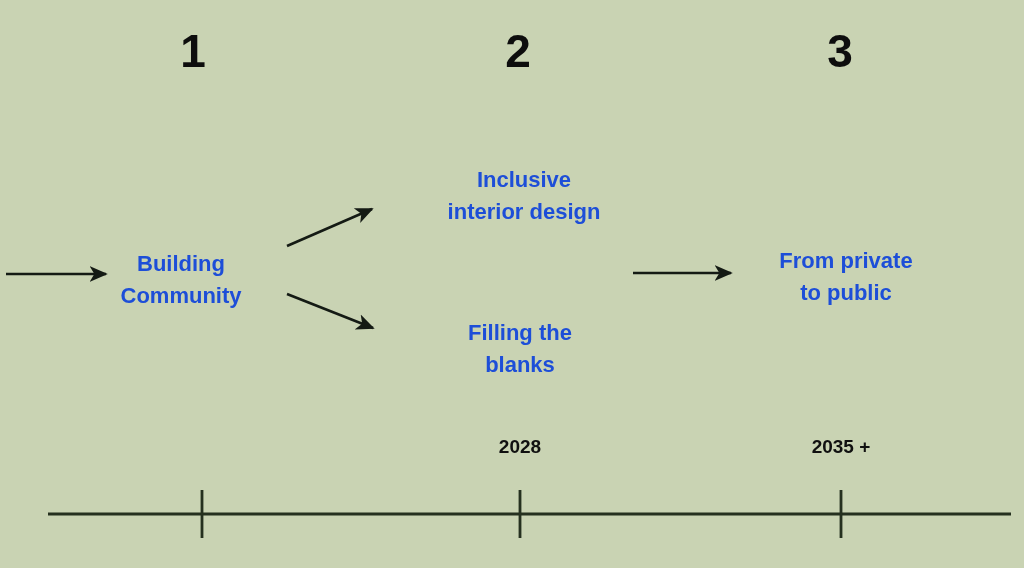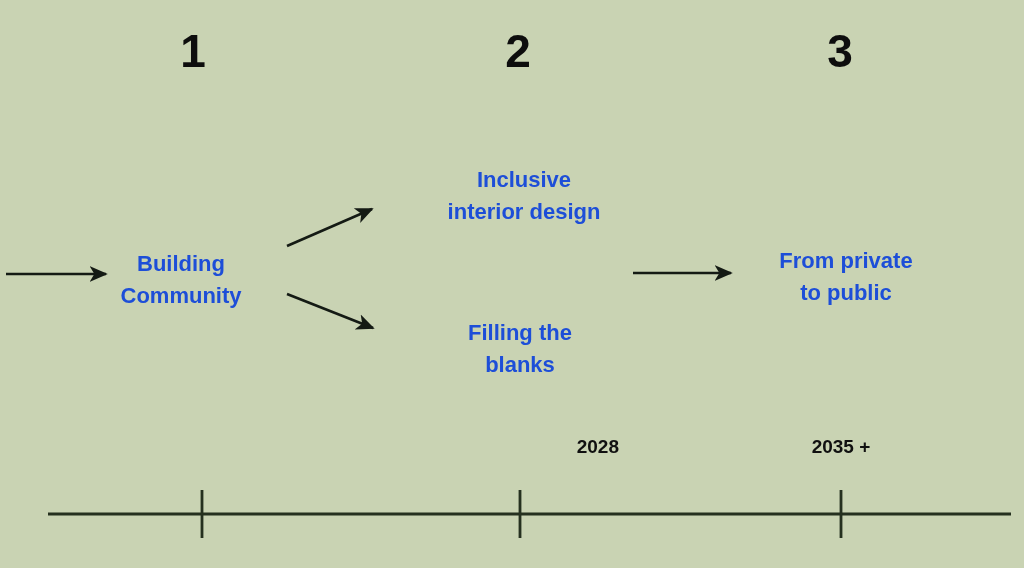--- a/index.html
+++ b/index.html
@@ -69,21 +69,21 @@
 
   <div class="abs node-label" style="left:374px; top:164px; width:300px;">Inclusive
 interior design</div>
 
   <div class="abs node-label" style="left:721px; top:245px; width:250px;">From private
 to public</div>
 
   <div class="abs node-label" style="left:390px; top:317px; width:260px;">Filling the
 blanks</div>
 
-  <div class="abs year-label" style="left:469px; top:437px; width:150px;text-align:right;">2028</div>
+  <div class="abs year-label" style="left:445px; top:437px; width:150px;">2028</div>
   <div class="abs year-label" style="left:766px; top:437px; width:150px;">2035 +</div>
 
   <svg id="arrow-layer" viewBox="0 0 1024 568" xmlns="http://www.w3.org/2000/svg">
     <defs>
       <marker id="head" viewBox="0 0 10 10" refX="9" refY="5" markerWidth="7" markerHeight="7" orient="auto-start-reverse">
         <path d="M 0 0.6 L 10 5 L 0 9.4 L 2.6 5 Z" fill="#141a14"></path>
       </marker>
     </defs>
     <line x1="6" y1="274" x2="106" y2="274" stroke="#141a14" stroke-width="2.6" marker-end="url(#head)"></line>
     <line x1="287" y1="246" x2="372" y2="209" stroke="#141a14" stroke-width="2.6" marker-end="url(#head)"></line>

